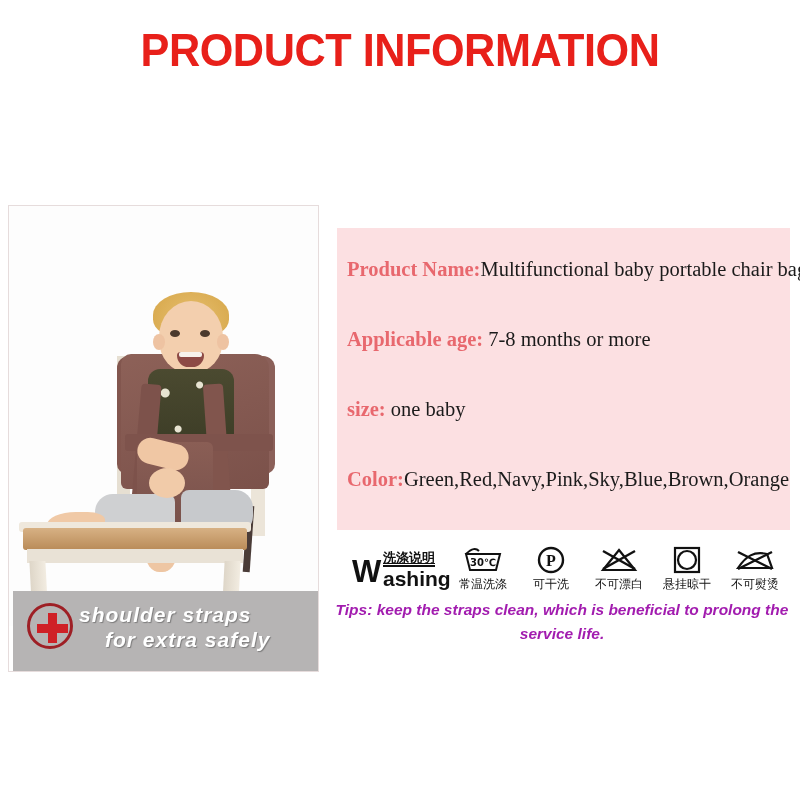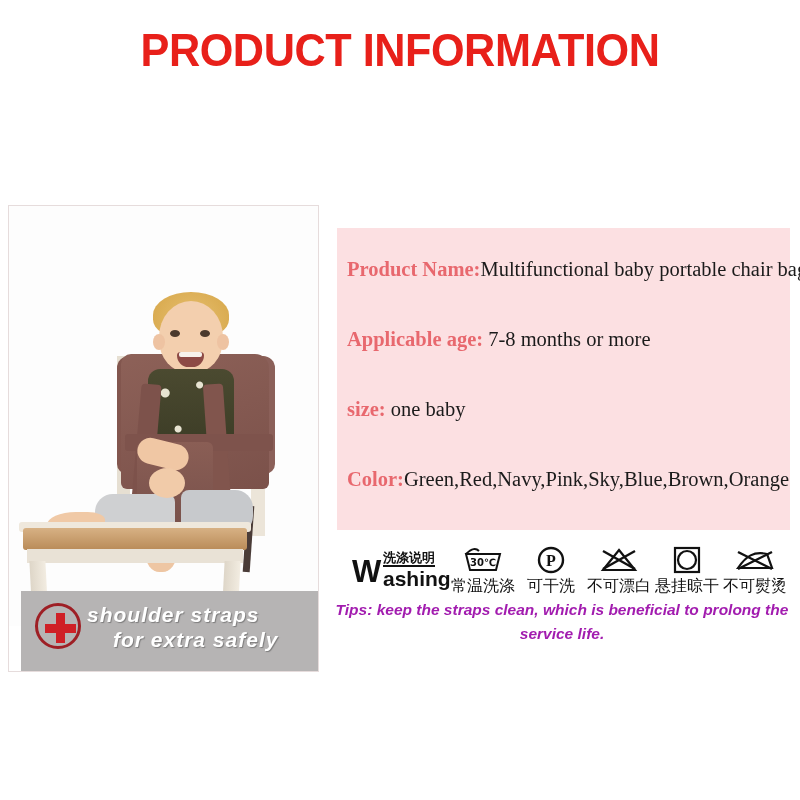--- a/index.html
+++ b/index.html
@@ -154,21 +154,21 @@
     position:absolute;left:38px;top:306px;width:58px;height:26px;
     background:#f0c9a6;border-radius:50% 30% 30% 50%;
   }
   .foot-r{
     position:absolute;left:136px;top:322px;width:32px;height:44px;
     background:#eec6a3;border-radius:40% 40% 45% 45%;
   }
 
   
   .caption-banner{
-    position:absolute;left:12px;bottom:0;width:309px;height:80px;
+    position:absolute;left:4px;bottom:0;width:309px;height:80px;
     background:#b6b4b4;
   }
   .cross-badge{
     position:absolute;left:14px;top:12px;width:46px;height:46px;
     border:3px solid #9e1f25;border-radius:50%;
     box-sizing:border-box;
   }
   .cross-v{
     position:absolute;left:18px;top:7px;width:9px;height:30px;background:#cf2026;
   }
@@ -210,32 +210,32 @@
   .wash-logo{
     position:absolute;left:0;top:2px;width:92px;height:42px;
     font-family:"Liberation Sans", sans-serif;color:#111;
   }
   .wash-logo .bigw{
     position:absolute;left:0;top:8px;font-size:31px;font-weight:bold;line-height:31px;
   }
   .wash-logo .cn{
     position:absolute;left:31px;top:2px;font-size:13px;font-weight:bold;
     font-family:"DejaVu Sans", sans-serif;letter-spacing:0px;
-    border-bottom:2px solid #111;padding-bottom:0px;line-height:15px;
+    border-bottom:2px solid #111;padding-bottom:0px;line-height:15px;text-decoration:underline;
   }
   .wash-logo .ashing{
     position:absolute;left:31px;top:20px;font-size:21px;font-weight:bold;line-height:22px;
   }
   .care{
     position:absolute;top:0;width:66px;text-align:center;
   }
   .care .glyph{height:28px;display:flex;align-items:center;justify-content:center;}
   .care .cn{
     font-family:"DejaVu Sans", sans-serif;
-    font-size:16px;color:#111;margin-top:2px;white-space:nowrap;
+    font-size:12px;color:#111;margin-top:2px;white-space:nowrap;
   }
   .c0{left:98px;} .c1{left:166px;} .c2{left:234px;} .c3{left:302px;} .c4{left:370px;}
 
   
   .tips{
     position:absolute;left:326px;top:598px;width:472px;
     text-align:center;
     font-family:"Liberation Sans", sans-serif;
     font-style:italic;font-weight:600;
     font-size:15.5px;line-height:24px;color:#a21caf;

